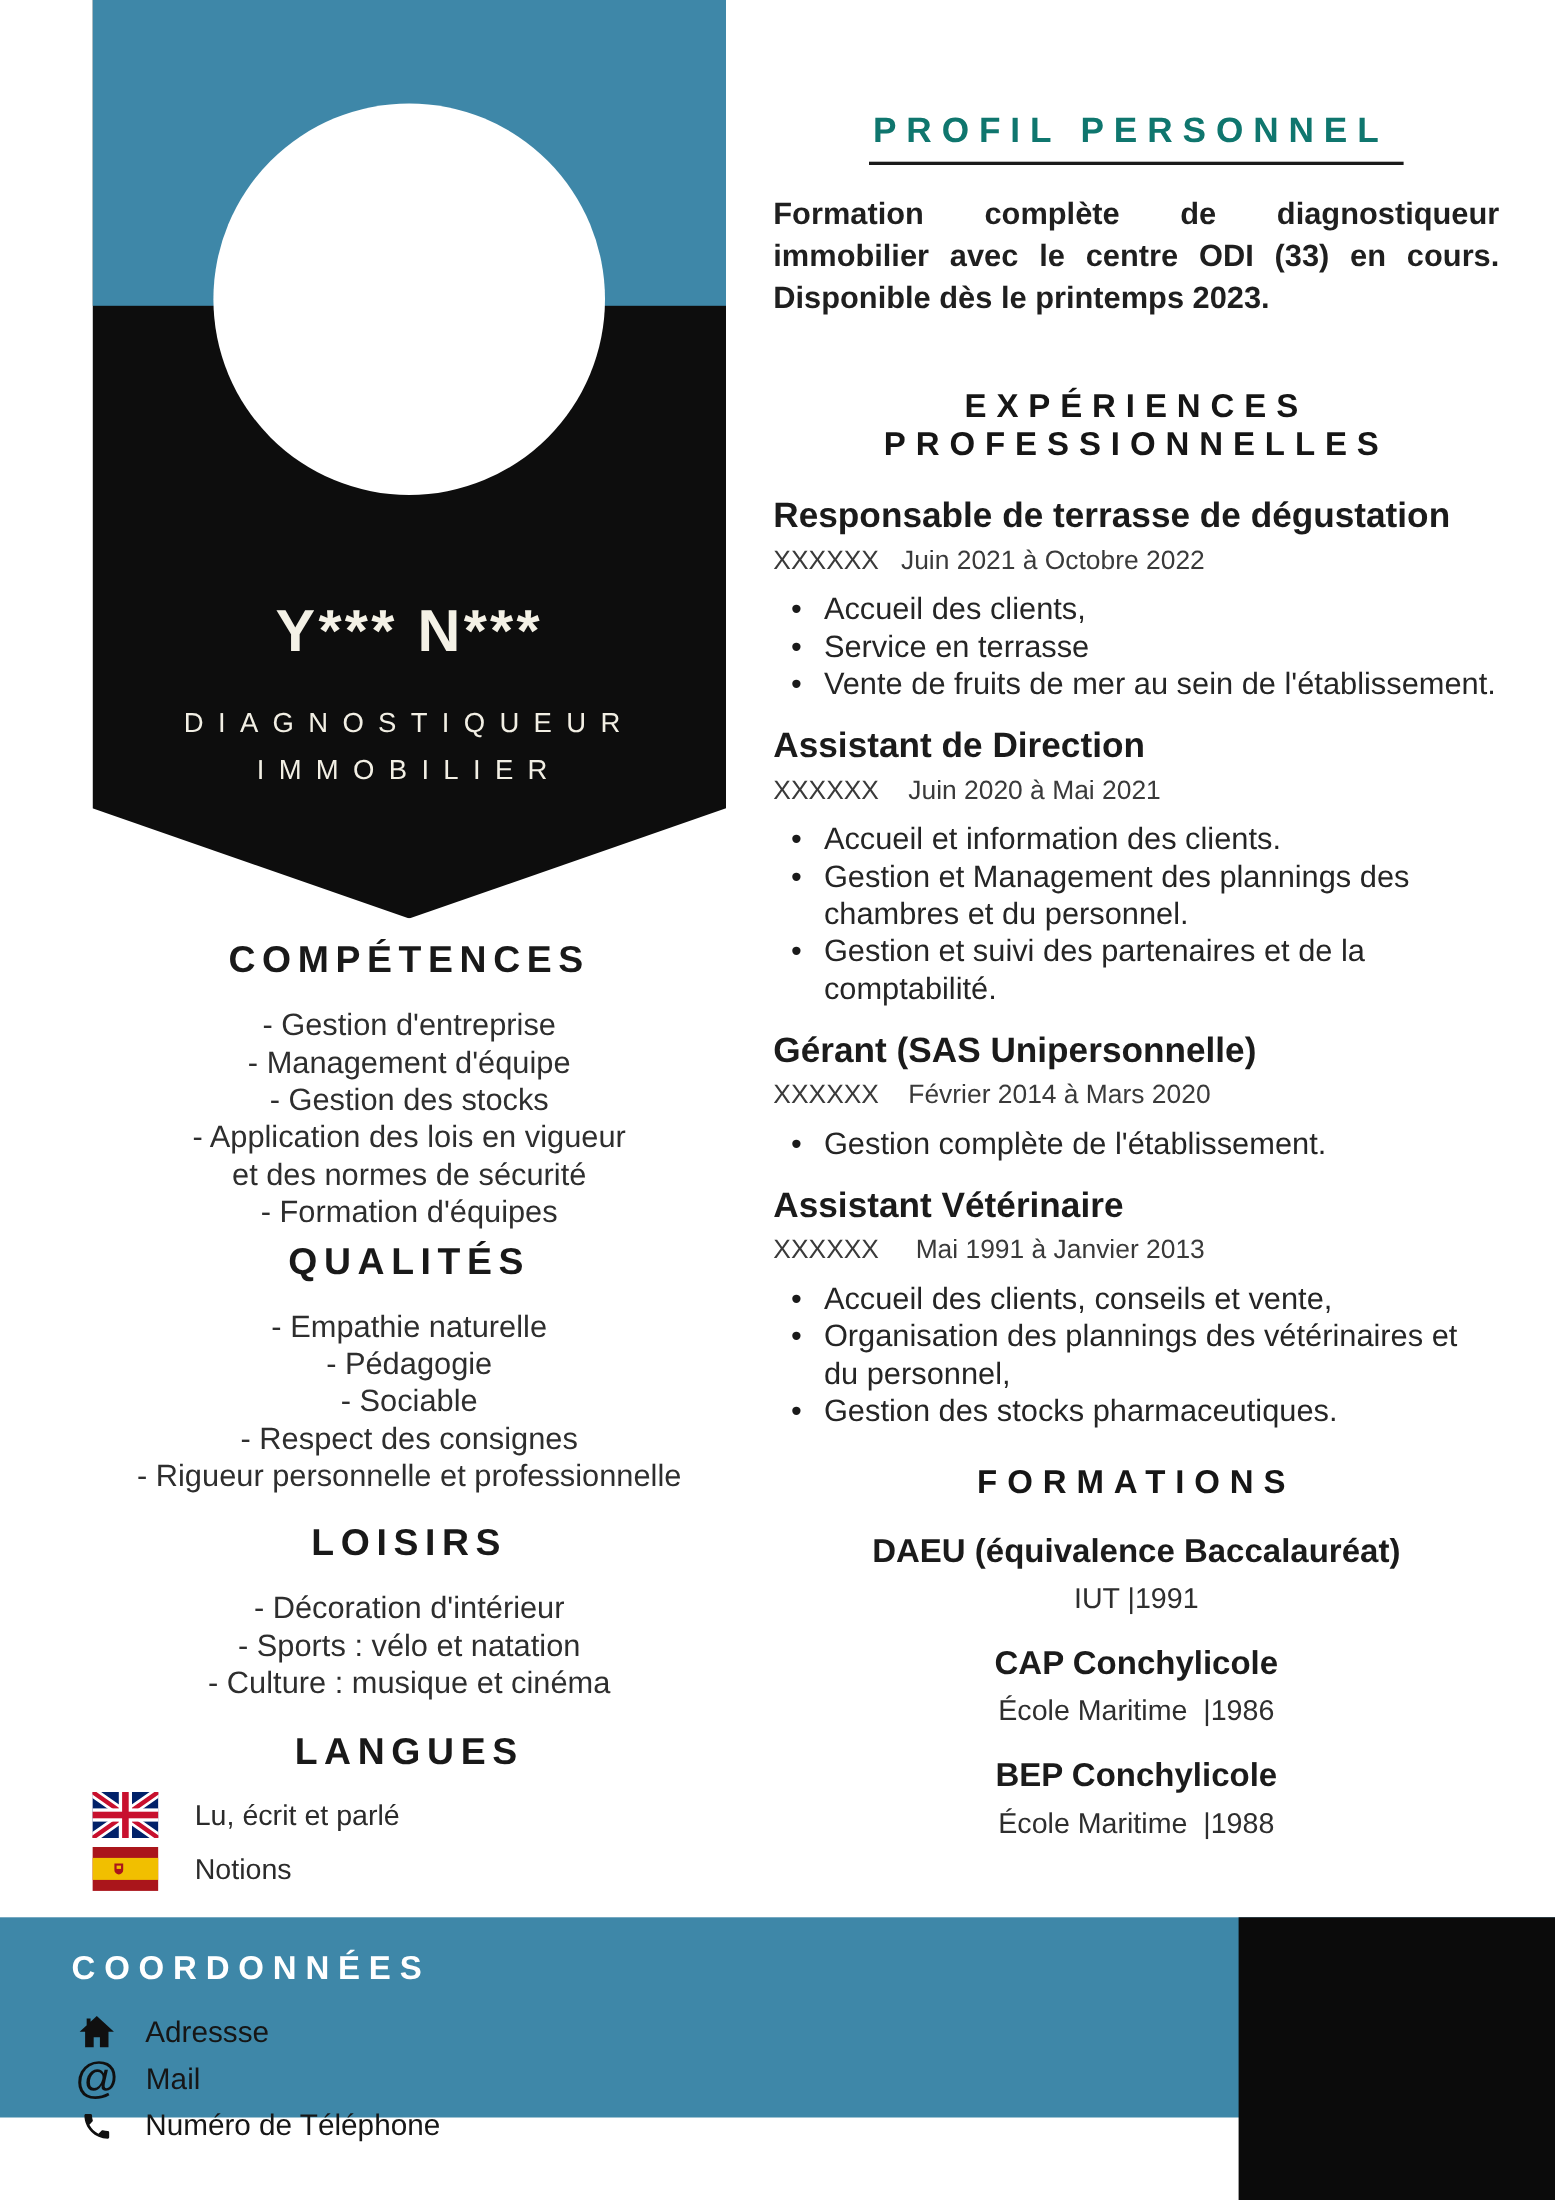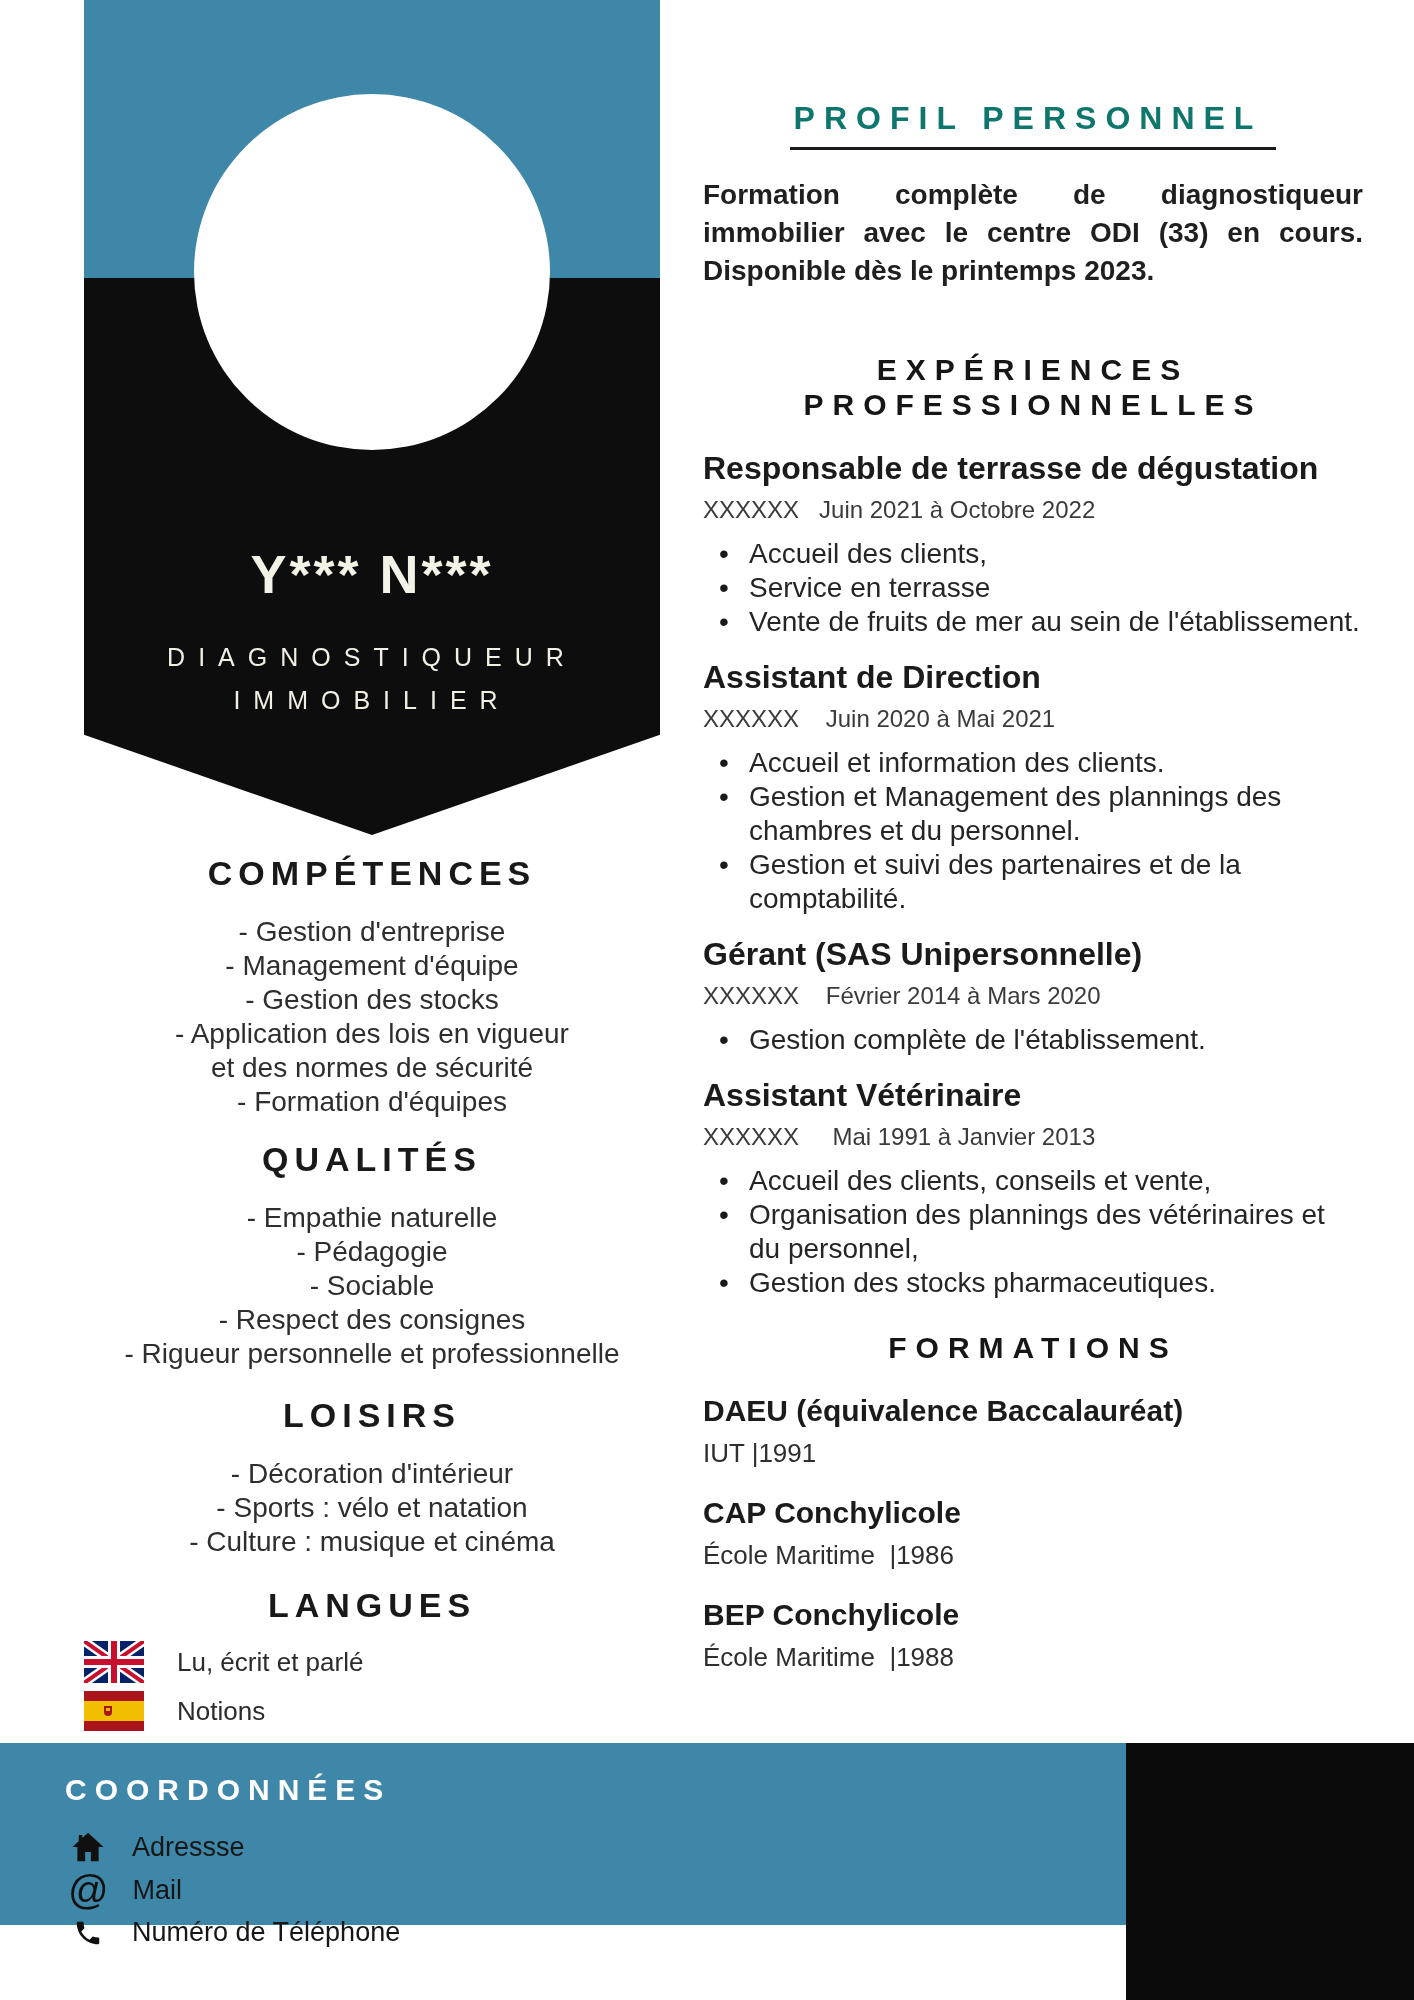--- a/index.html
+++ b/index.html
@@ -15,21 +15,21 @@
   .name{position:absolute;top:545px;width:100%;text-align:center;color:#f4f1e6;
         font-size:54px;font-weight:700;letter-spacing:3px;line-height:58px;}
   .role{position:absolute;top:636px;width:100%;text-align:center;color:#f2efe4;
         font-size:25px;font-weight:300;letter-spacing:13px;line-height:43px;}
 
   
   .left-col{position:absolute;left:84px;top:853px;width:576px;text-align:center;color:#2e2e2e;}
   .sec-heading{font-size:34px;font-weight:700;letter-spacing:6px;line-height:40px;color:#191919;}
   .plain-list{margin-top:22px;}
   .plain-list > div{font-size:28px;line-height:34px;color:#2e2e2e;}
-  .mt-q{margin-top:20px;}
+  .mt-q{margin-top:8px;}
   .mt-l{margin-top:24px;}
   .mt-g{margin-top:26px;}
   .lang-rows{margin-top:16px;}
   .lang-row{display:flex;align-items:center;gap:33px;margin-top:8px;text-align:left;}
   .lang-row .flag{flex:0 0 auto;display:block;}
   .lang-label{font-size:26px;color:#2b2b2b;}
 
   
   .right-col{position:absolute;left:703px;top:0;width:660px;color:#222;}
   .profil-title-wrap{text-align:center;margin-top:100px;}
@@ -41,21 +41,21 @@
                letter-spacing:9px;line-height:35px;color:#161616;}
   .job{margin-top:18px;}
   .job:first-of-type{margin-top:26px;}
   .job-title{font-size:32px;font-weight:700;color:#1b1b1b;line-height:40px;}
   .job-meta{font-size:24px;color:#3a3a3a;white-space:pre;margin-top:8px;line-height:28px;}
   ul.bullets{list-style:none;margin:13px 0 0 0;padding:0;}
   ul.bullets li{position:relative;padding-left:46px;font-size:28px;line-height:34px;color:#252525;}
   ul.bullets li::before{content:"•";position:absolute;left:16px;color:#1a1a1a;}
   .form-heading{margin-top:30px;text-align:center;font-size:30px;font-weight:700;
                 letter-spacing:9px;line-height:36px;color:#161616;}
-  .edu{margin-top:26px;}
+  .edu{margin-top:26px;text-align:center;}
   .edu-title{font-size:30px;font-weight:700;color:#1b1b1b;line-height:38px;}
   .edu-meta{font-size:26px;color:#2e2e2e;margin-top:8px;white-space:pre;line-height:30px;}
 
   
   .footer{position:absolute;left:0;top:1743px;width:1414px;height:182px;background:#3e87a8;}
   .footer-black{position:absolute;right:0;top:0;width:288px;height:257px;background:#0b0b0b;}
   .coord-heading{position:absolute;left:65px;top:30px;color:#ffffff;font-size:30px;
                  font-weight:700;letter-spacing:8px;}
   .contact-rows{position:absolute;left:68px;top:88px;display:flex;flex-direction:column;gap:7px;}
   .contact-row{display:flex;align-items:center;gap:24px;}

